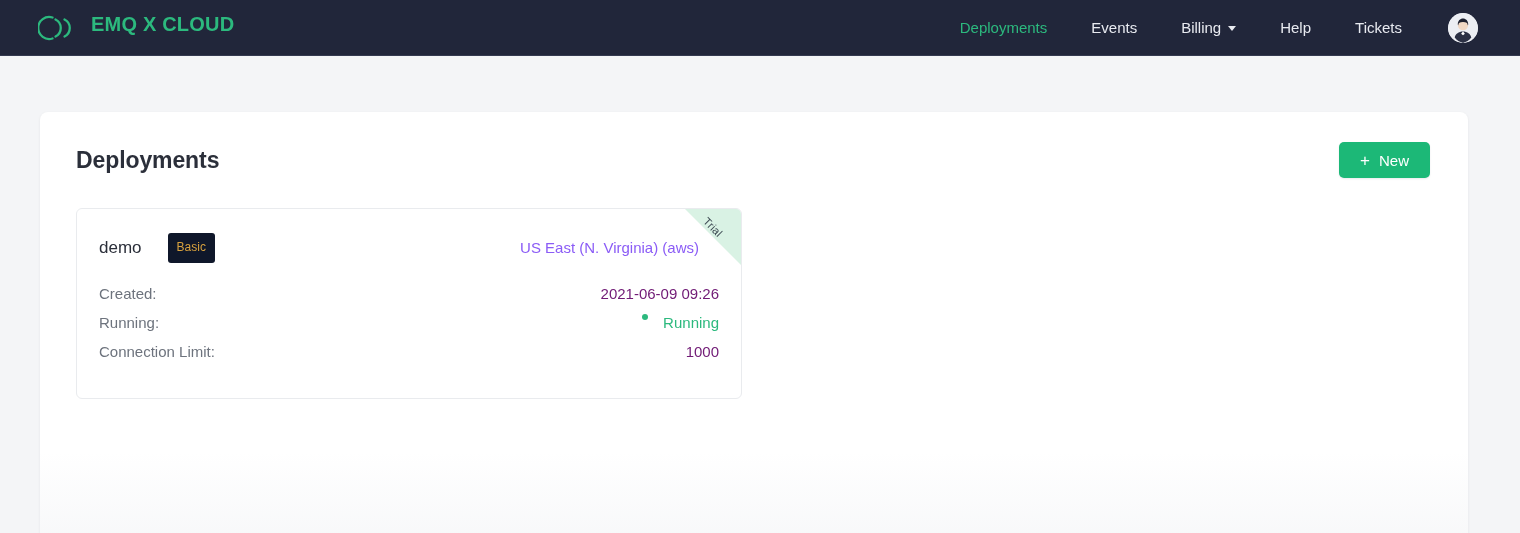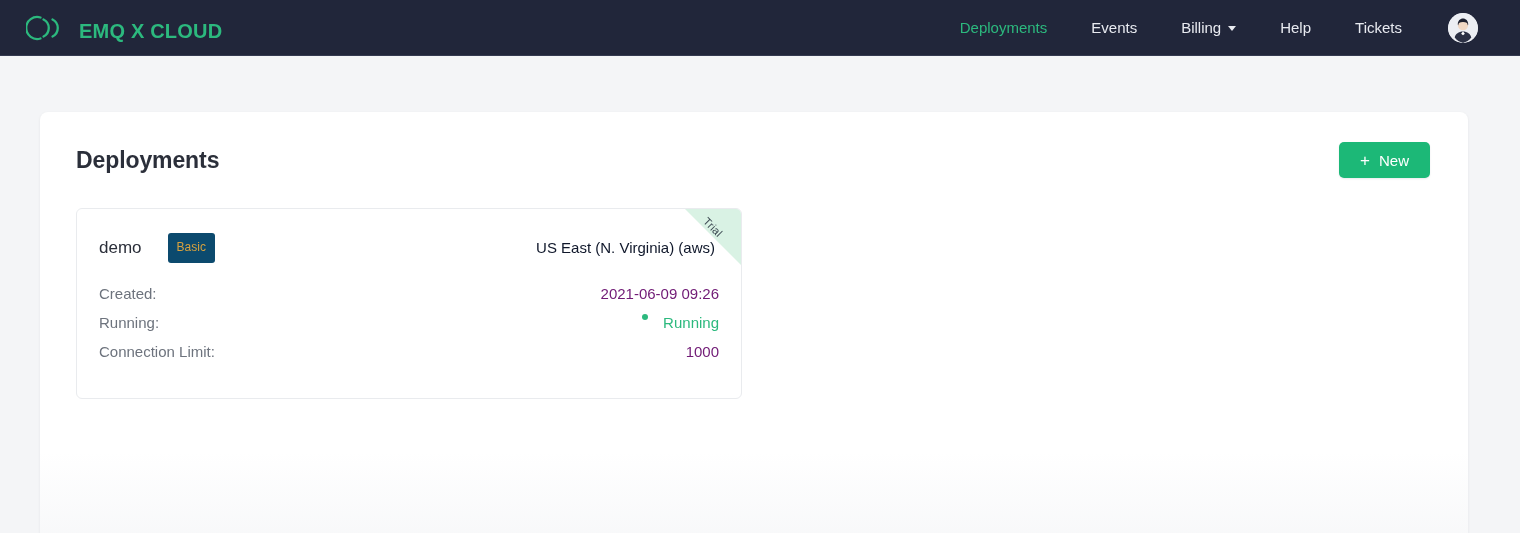--- a/index.html
+++ b/index.html
@@ -23,22 +23,22 @@
     width: 1520px;
     height: 56px;
     background: #21263a;
     border-bottom: 1px solid #343a50;
     display: flex;
     align-items: center;
   }
 
   .brand {
     display: flex;
-    align-items: flex-end;
-    margin-left: 26px;
+    align-items: flex-start;
+    margin-left: 38px;
     gap: 11px;
     cursor: pointer;
   }
 
   .brand-logo {
     width: 42px;
     height: 30px;
     display: block;
   }
 
@@ -206,32 +206,32 @@
   }
 
   .dep-name-wrap { display: flex; align-items: center; gap: 26px; }
 
   .dep-name {
     font-size: 17px;
     color: #2b2f3a;
   }
 
   .badge {
-    background: #0c4a6e;
+    background: #0f172a;
     color: #d7a13e;
     font-size: 12px;
     padding: 7px 9px;
     border-radius: 3px;
     line-height: 1.3;
   }
 
   .dep-region {
     font-size: 15px;
-    color: #0f172a;
-    margin-right: 4px;
+    color: #8b5cf6;
+    margin-right: 20px;
     white-space: nowrap;
   }
 
   .info-row {
     display: flex;
     align-items: center;
     justify-content: space-between;
     margin-bottom: 12px;
     font-size: 15px;
   }

